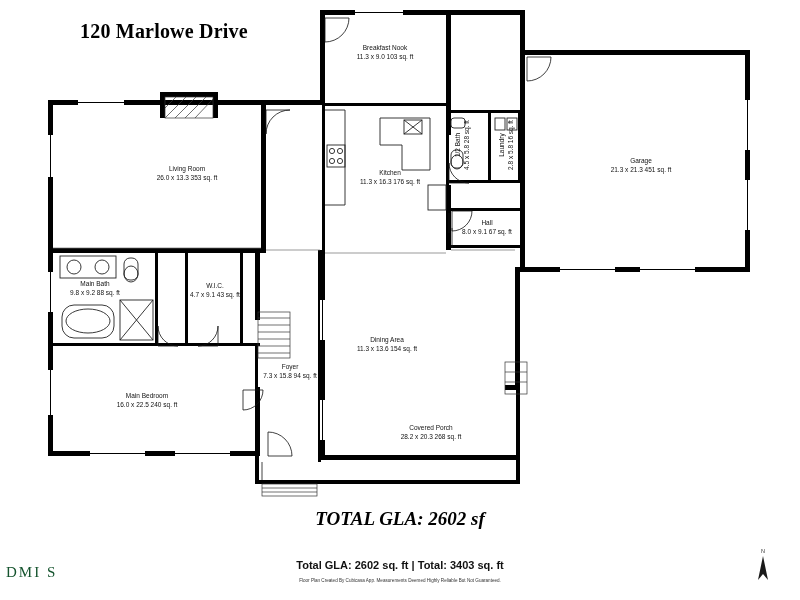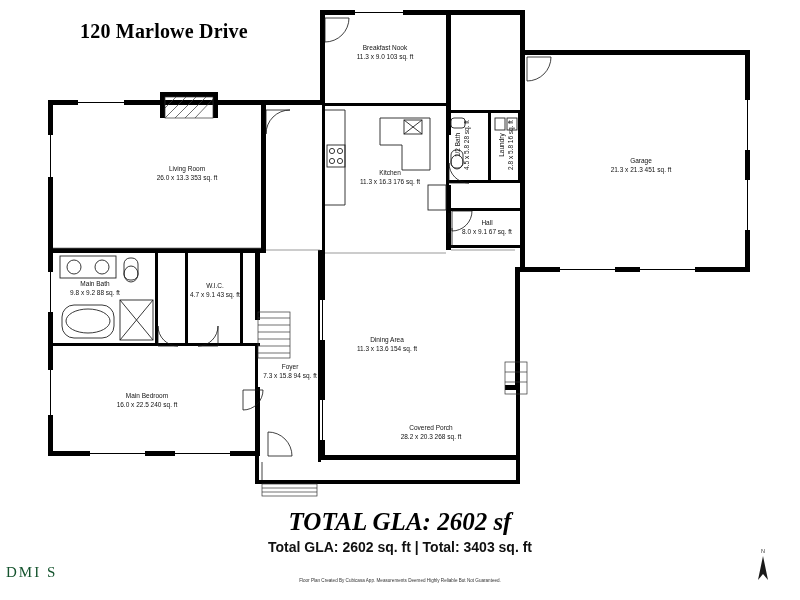--- a/index.html
+++ b/index.html
@@ -51,27 +51,27 @@
     position: absolute;
     left: 0;
     right: 0;
     text-align: center;
   }
   .totals-main {
     top: 508px;
     font-family: "Liberation Serif", serif;
     font-style: italic;
     font-weight: bold;
-    font-size: 25px;
+    font-size: 19px;
     color: #000;
   }
   .totals-main .sf { font-style: italic; }
   .totals-sub {
-    top: 541px;
-    font-size: 14px;
+    top: 559px;
+    font-size: 11px;
     font-weight: bold;
     line-height: 12.5px;
     color: #111;
   }
   .totals-sub div { display: block; }
   .disclaimer {
     position: absolute;
     left: 0;
     right: 0;
     top: 578px;

